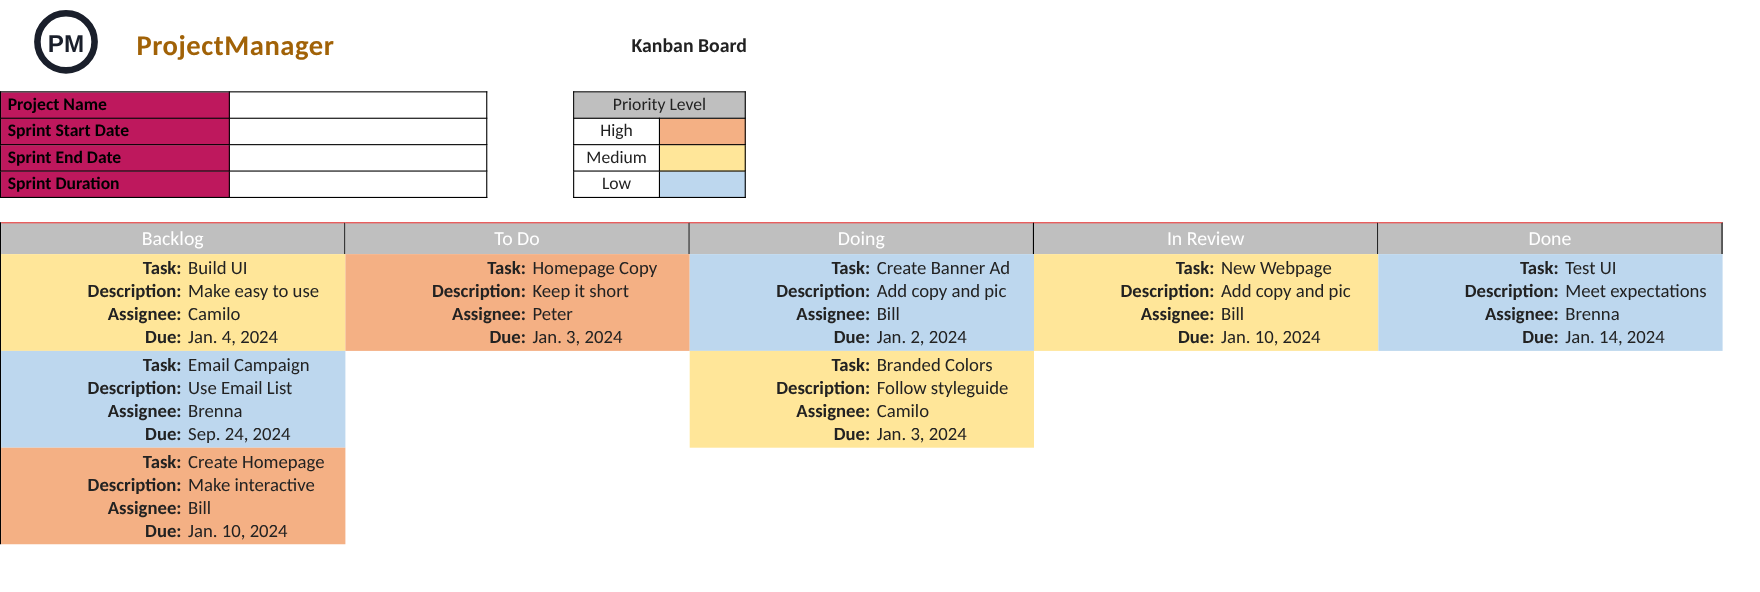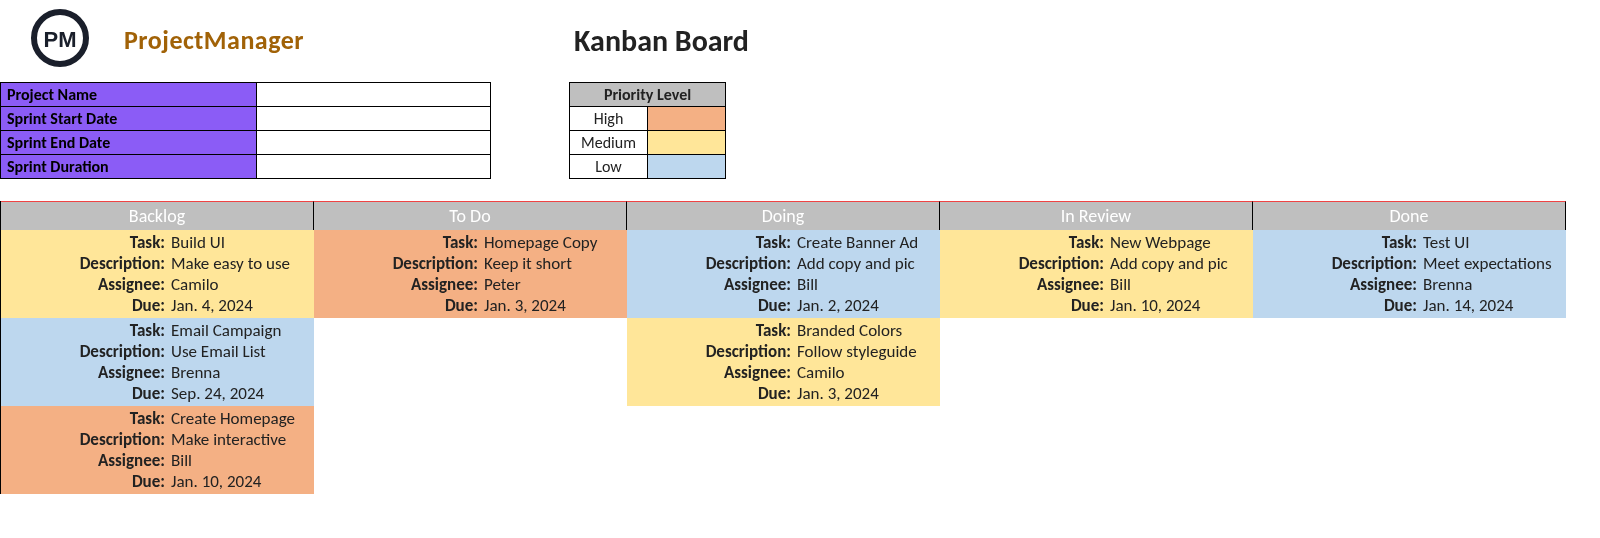--- a/index.html
+++ b/index.html
@@ -29,58 +29,58 @@
     font-size: 26px;
     font-weight: 800;
     color: #a16207;
     letter-spacing: .5px;
   }
   .page-title-wrap {
     flex: 0 0 auto;
     margin-left: 270px;
   }
   .page-title {
-    font-size: 30px;
+    font-size: 18px;
     font-weight: 700;
   }
 
   
   .meta-row {
     display: flex;
     gap: 78px;
     padding-left: 0;
   }
   table.meta {
     border-collapse: collapse;
   }
   table.meta th, table.meta td {
     border: 1px solid #000;
     font-weight: 400;
     font-size: 16px;
     padding: 2px 6px;
     text-align: left;
   }
   table.meta th {
-    background: #8b5cf6;
+    background: #be185d;
     color: #000;
     font-weight: 700;
-    width: 256px;
+    width: 208px;
   }
   table.meta td {
     width: 234px;
     background: #fff;
   }
 
   table.legend {
     border-collapse: collapse;
   }
   table.legend th {
     border: 1px solid #000;
     background: #bfbfbf;
-    font-weight: 700;
+    font-weight: 400;
     text-align: center;
     padding: 2px 18px;
   }
   table.legend td {
     border: 1px solid #000;
     padding: 2px 6px;
   }
   table.legend td.lbl { width: 78px; text-align: center; }
   table.legend td.sw  { width: 78px; }
 

